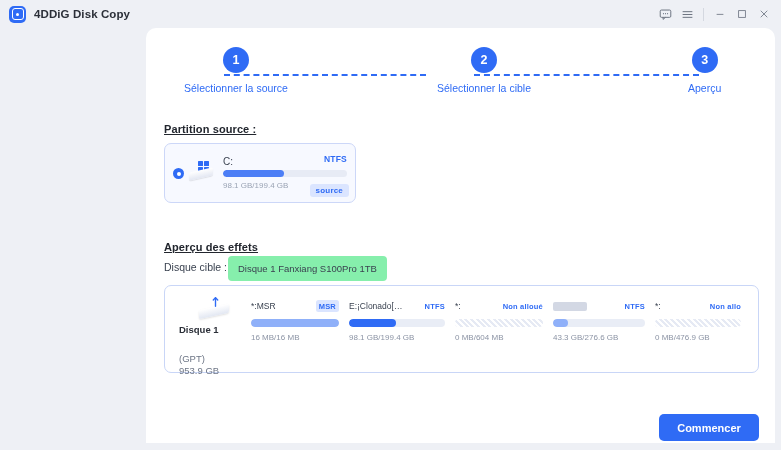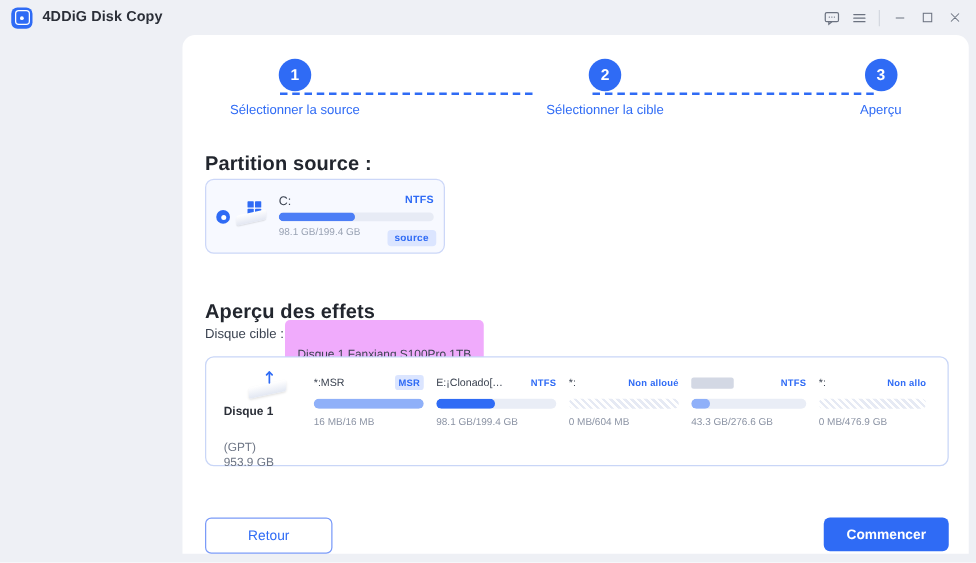--- a/index.html
+++ b/index.html
@@ -78,21 +78,21 @@
     font-size:12.5px;font-weight:bold;display:flex;align-items:center;justify-content:center;
   }
   .step-label{margin-top:9px;font-size:10.5px;color:#2f6bf5;white-space:nowrap;}
   .dashline{
     position:absolute;top:32px;height:0;
     border-top:2.5px dashed #2f6bf5;
   }
 
   
   .sec-title{
-    position:absolute;font-size:16px;font-weight:bold;color:#22262e;letter-spacing:.1px;
+    position:absolute;font-size:11px;font-weight:bold;color:#22262e;letter-spacing:.1px;text-decoration:underline;
   }
 
   .src-card{
     position:absolute;left:18px;top:115px;width:190px;height:58px;
     background:#f7f9ff;border:1px solid #ccd7f8;border-radius:7px;
   }
   .radio{
     position:absolute;left:8px;top:24px;width:11px;height:11px;border-radius:50%;
     background:#2f6bf5;display:flex;align-items:center;justify-content:center;
   }
@@ -113,22 +113,22 @@
   }
   .src-bar .fill{height:100%;border-radius:4px;background:#4c7ef6;}
   .src-size{position:absolute;left:58px;top:37px;font-size:8px;color:#9aa3b4;}
   .src-badge{
     position:absolute;right:6px;bottom:5px;background:#dbe5ff;color:#2f6bf5;
     font-size:8px;font-weight:bold;padding:2px 6px;border-radius:3px;letter-spacing:.2px;
   }
 
   .tgt-label{position:absolute;left:18px;top:233px;font-size:10.5px;color:#3a4250;}
   .tgt-chip{
-    position:absolute;left:82px;top:228px;background:#f0abfc;color:#3a4250;
-    font-size:9.5px;padding:22px 10px;border-radius:4px;white-space:nowrap;
+    position:absolute;left:82px;top:228px;background:#86efac;color:#3a4250;
+    font-size:9.5px;padding:7px 10px;border-radius:4px;white-space:nowrap;
   }
 
   .disk-box{
     position:absolute;left:18px;top:257px;width:593px;height:86px;
     border:1px solid #c9d6f7;border-radius:7px;background:#fff;
   }
   .disk-info{
     position:absolute;left:14px;top:10px;width:72px;text-align:left;
   }
   .disk-ico{width:36px;height:26px;margin:0 auto;position:relative;}
@@ -321,16 +321,15 @@
             <div class="p-head">
               <div class="p-name">*:</div>
               <div class="p-tag">Non allo</div>
             </div>
             <div class="p-bar hatch"></div>
             <div class="p-size">0 MB/476.9 GB</div>
           </div>
         </div>
     </div>
 
-    <div class="btn-back">Retour</div>
     <div class="btn-start">Commencer</div>
   </div>
 </div>
 
 </body></html>

